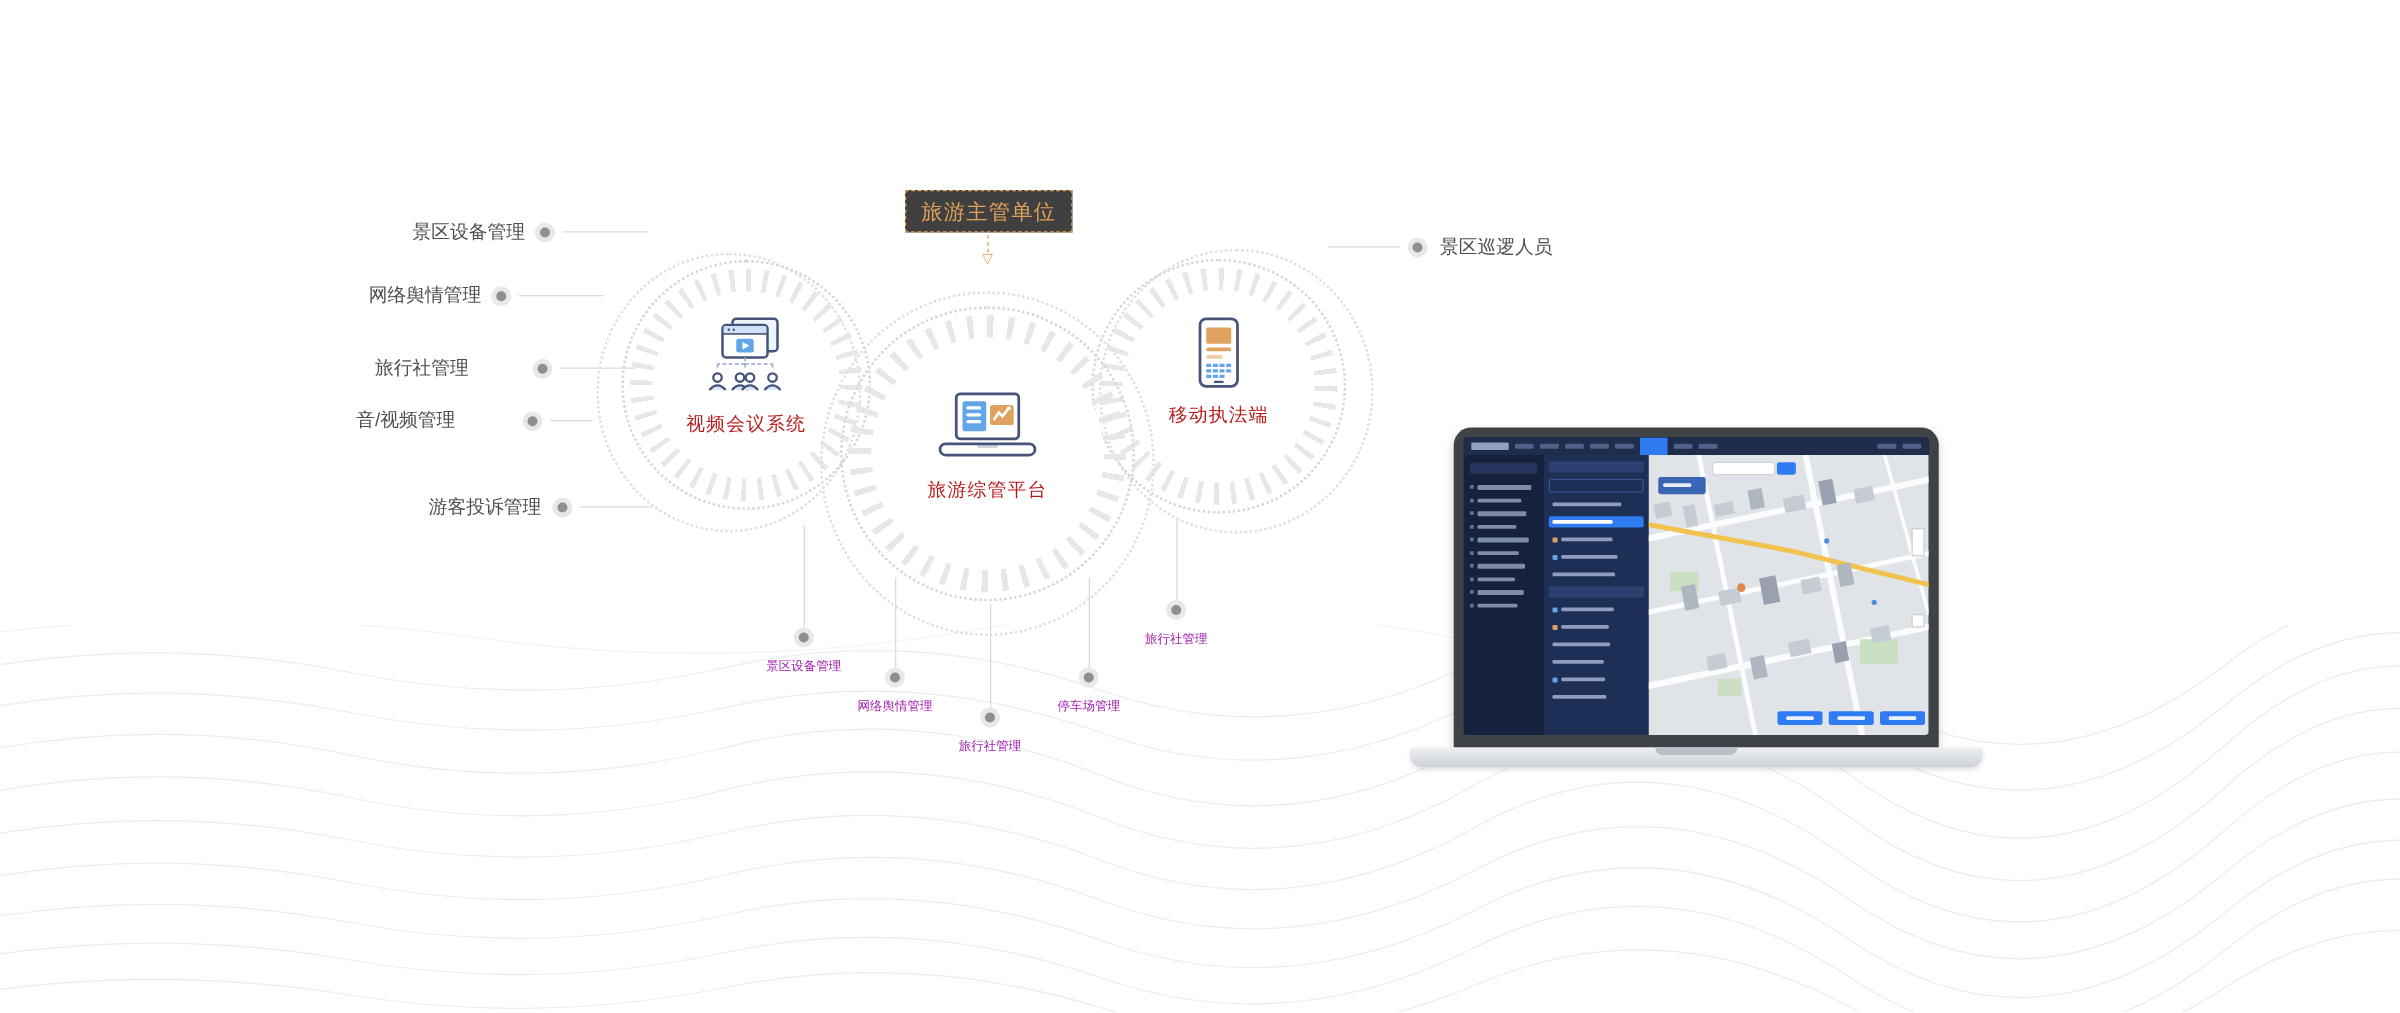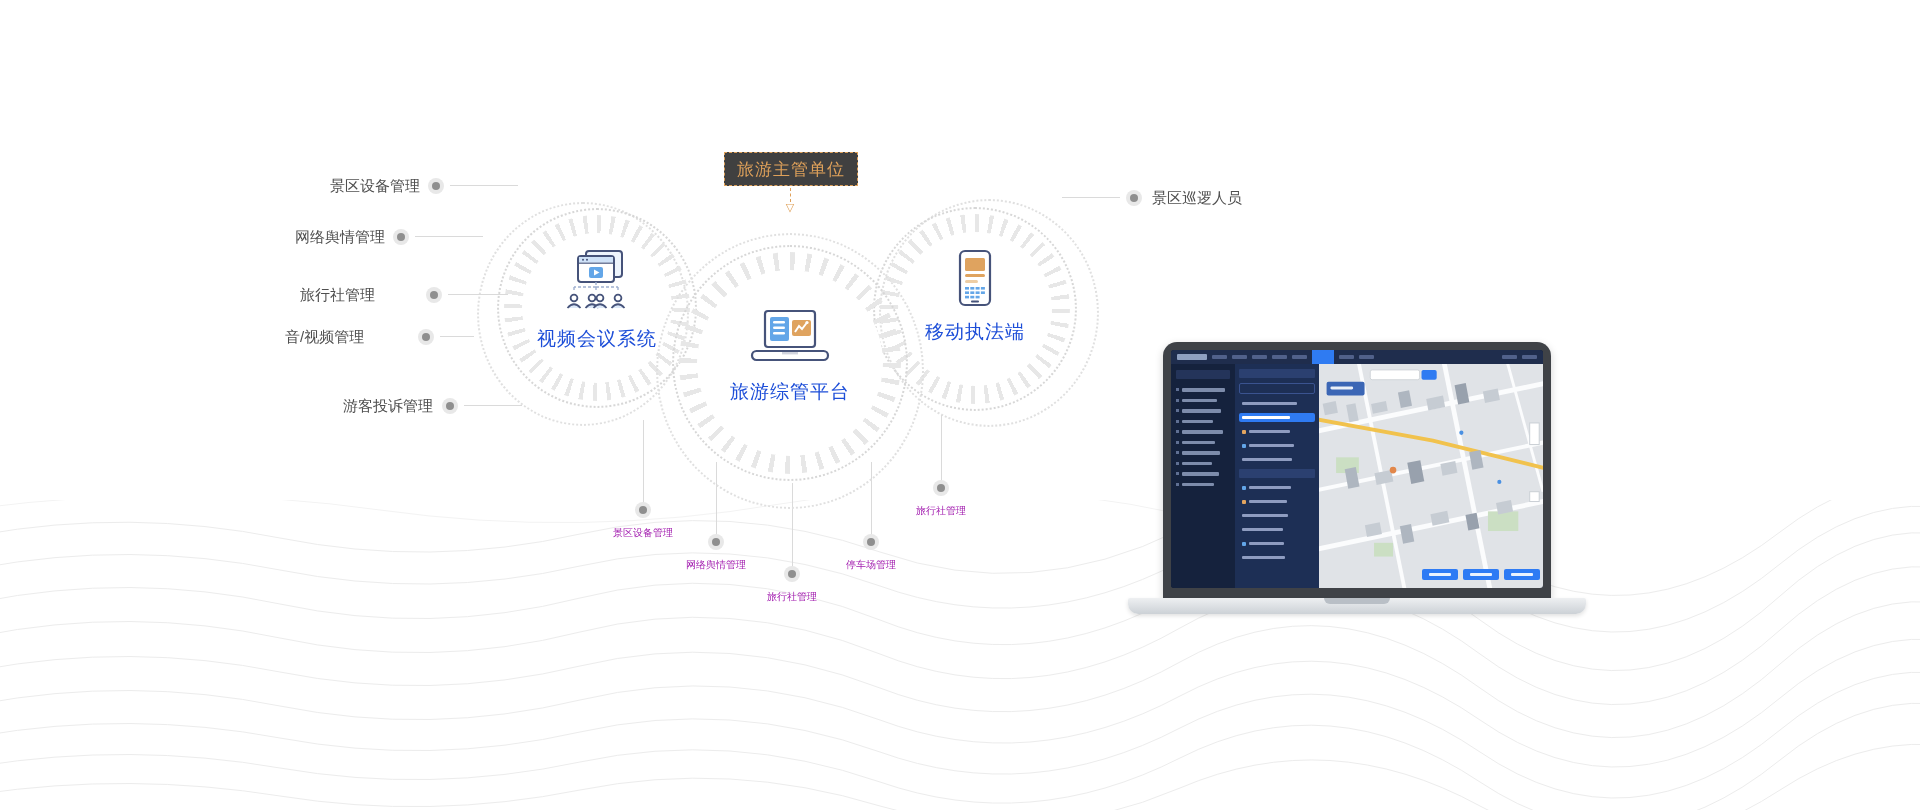--- a/index.html
+++ b/index.html
@@ -29,21 +29,21 @@
 
   
   .ring{position:absolute;border-radius:50%;z-index:2;}
   .ring .dotted-outer{position:absolute;inset:0;border:2px dotted #d7d7d7;border-radius:50%;}
   .ring .ticks{position:absolute;inset:7px;border-radius:50%;
     background:repeating-conic-gradient(#e7e7e7 0deg 2.6deg, rgba(0,0,0,0) 2.6deg 9deg);}
   .ring .inner{position:absolute;inset:25px;border-radius:50%;background:#fff;}
   .ring .halo{position:absolute;border:2px dotted #e0e0e0;border-radius:50%;}
   .ring .content{position:absolute;inset:25px;display:flex;flex-direction:column;
     align-items:center;justify-content:center;gap:12px;}
-  .node-label{font-size:19px;color:#1d4ed8;letter-spacing:1px;white-space:nowrap;}
+  .node-label{font-size:15px;color:#b91c1c;letter-spacing:1px;white-space:nowrap;}
   .ring-left{left:497px;top:208px;width:200px;height:200px;}
   .ring-center{left:672px;top:245px;width:236px;height:236px;z-index:3;}
   .ring-right{left:873px;top:207px;width:204px;height:204px;}
 
   
   .side-row{position:absolute;display:flex;align-items:center;z-index:2;height:17px;line-height:17px;}
   .side-text{font-size:15px;color:#4f4f4f;white-space:nowrap;}
   .dot{width:8px;height:8px;background:#8f8f8f;border-radius:50%;
     box-shadow:0 0 0 4px #e8e8e8;flex:none;}
   .hline{height:1px;background:#dadada;flex:none;}

